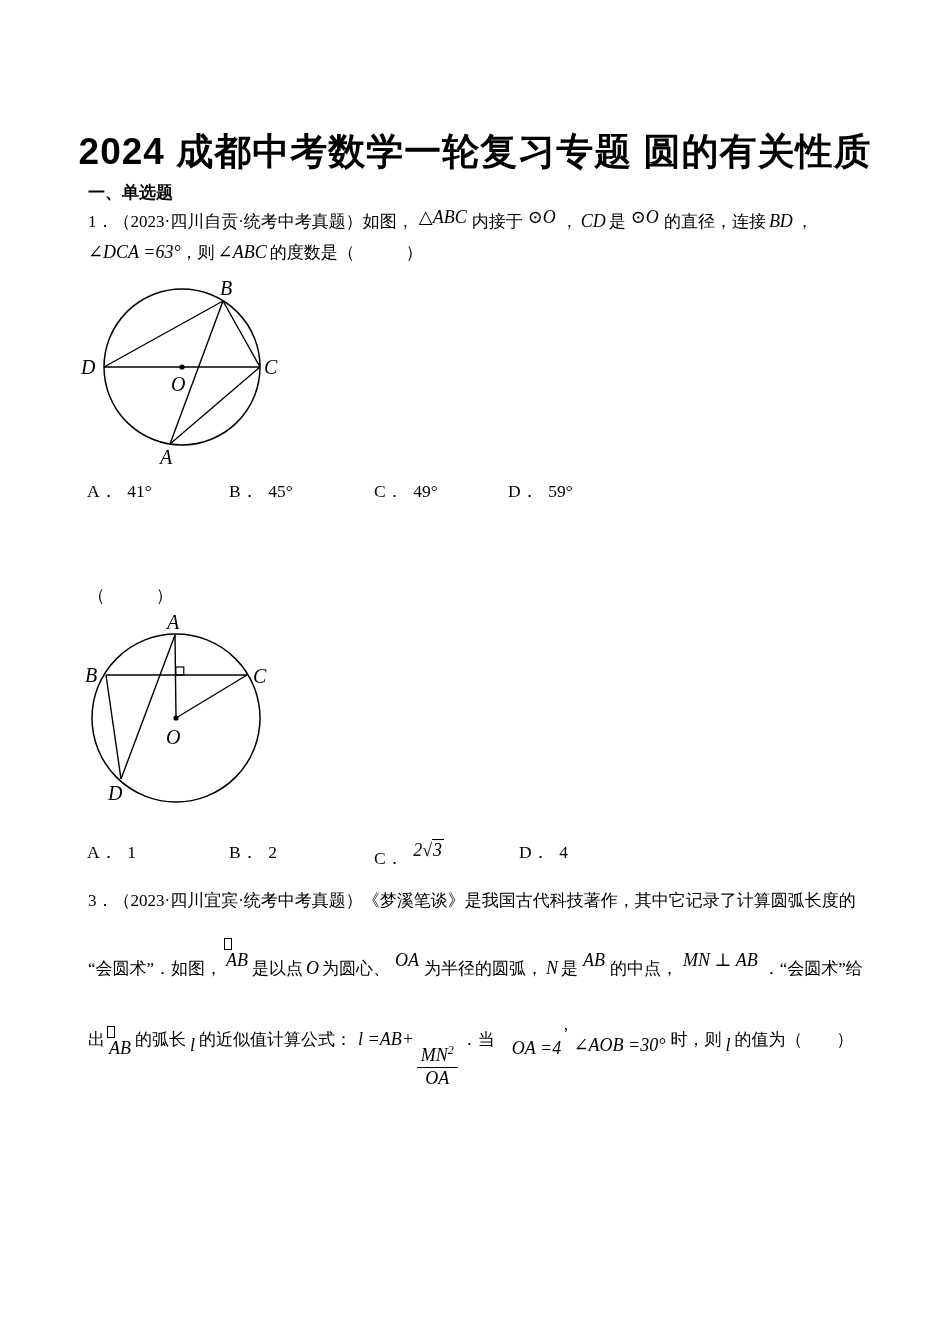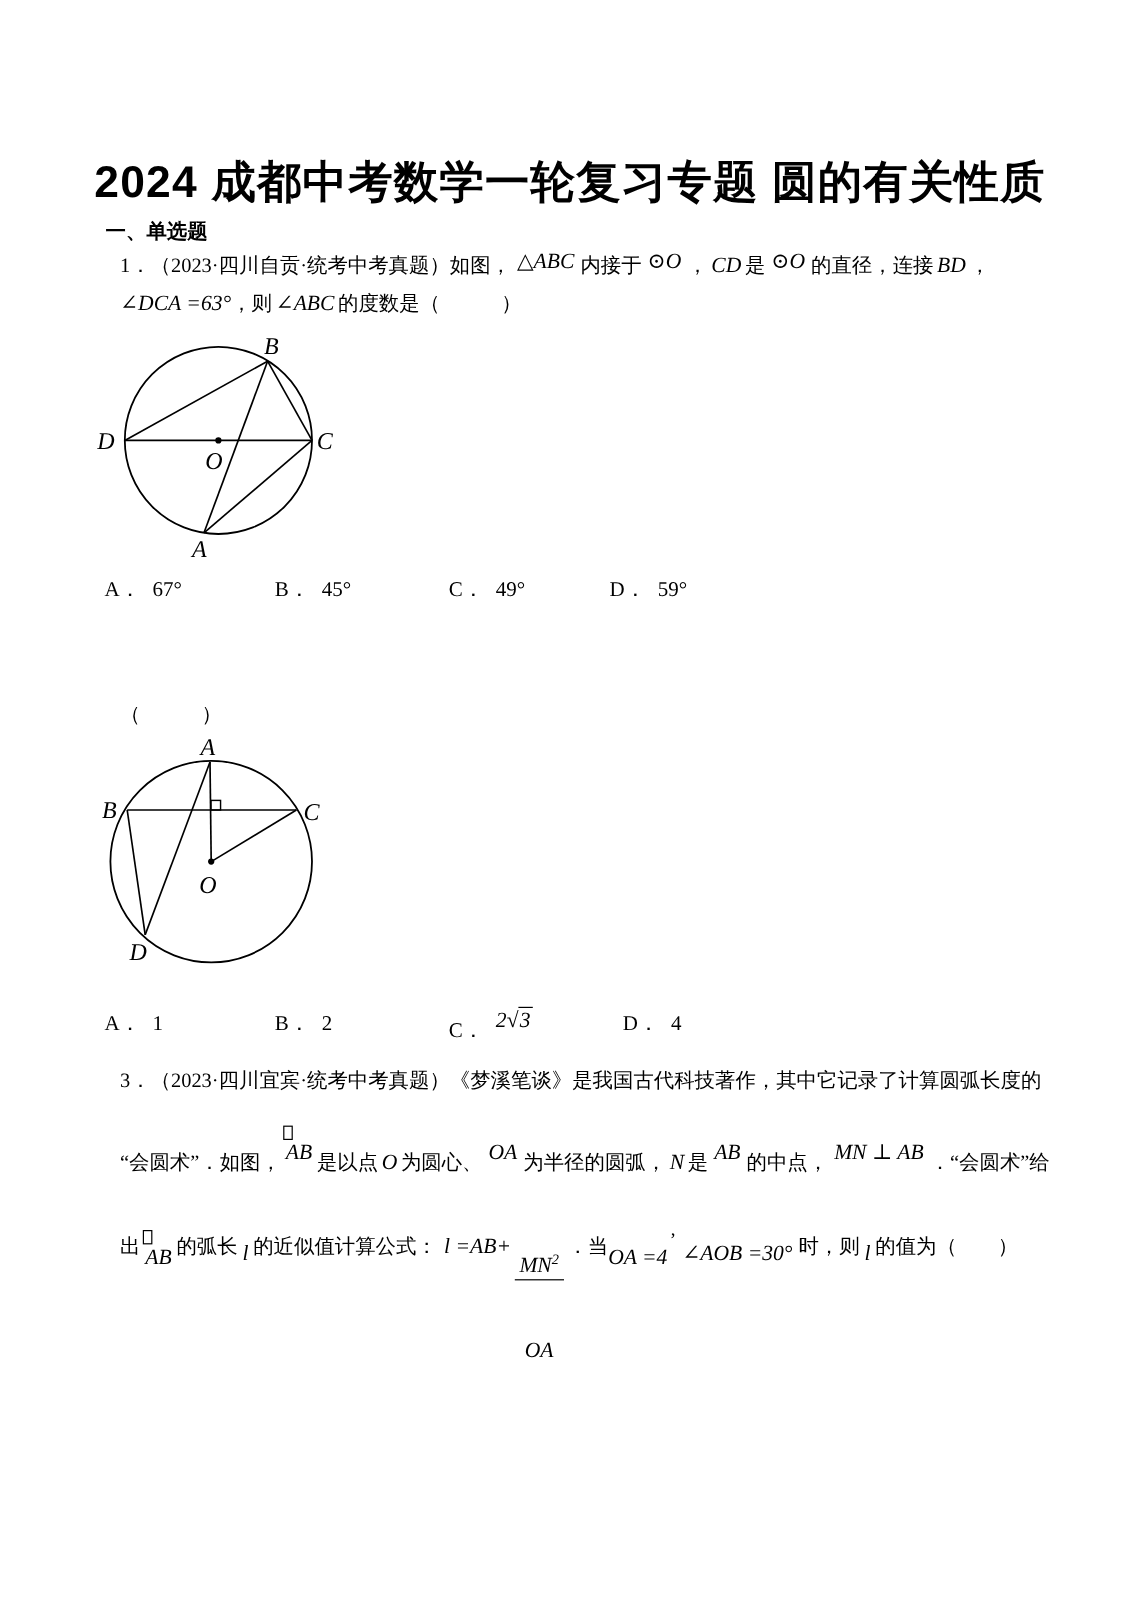--- a/index.html
+++ b/index.html
@@ -12,38 +12,38 @@
   .title{
     position:absolute;top:127px;left:0;width:950px;text-align:center;
     font-family:"Liberation Sans","DejaVu Sans",sans-serif;
     font-weight:bold;font-size:37px;letter-spacing:1px;white-space:nowrap;
   }
   .sect{
     position:absolute;left:88px;top:181px;
     font-family:"Liberation Sans","DejaVu Sans",sans-serif;
     font-weight:bold;font-size:17px;
   }
-  .line{position:absolute;left:100px;white-space:nowrap;font-size:17px;line-height:24px;}
+  .line{position:absolute;left:88px;white-space:nowrap;font-size:17px;line-height:24px;}
   .cn{font-size:17px;}
   .m{font-family:"Liberation Serif","DejaVu Serif",serif;font-style:italic;font-size:18px;}
   .mp{margin:0 5px;}
   .u4{vertical-align:4px;}
   .u8{vertical-align:8px;}
   .u10{vertical-align:11px;}
   .d6{vertical-align:-6px;}
   .d8{vertical-align:-9px;}
   .apos{vertical-align:6px;font-size:16px;}
   .bar{border-top:1.4px solid #000;padding:0 2px 0 1px;}
   .sqrt{font-style:normal;}
   .opts{position:absolute;left:87px;height:26px;font-size:17.5px;}
   .opt{position:absolute;top:0;white-space:nowrap;}
   .opt .ok{margin-right:10px;}
   .frac{
     display:inline-flex;flex-direction:column;align-items:center;
-    vertical-align:-16px;margin:0 3px;line-height:1.15;gap:48px;
+    vertical-align:-16px;margin:0 3px;line-height:1.15;
   }
   .fnum{border-bottom:1.4px solid #000;padding:0 4px 1px 4px;}
   .fnum sup{font-size:12px;}
   .arcab{position:relative;display:inline-block;margin:0 4px;}
   .arcab .tofu{
     position:absolute;top:-10px;left:-2px;width:6px;height:10px;
     border:1.3px solid #000;
   }
   .dsvg{position:absolute;}
   .dsvg text{
@@ -75,21 +75,21 @@
     <line x1="90" y1="163" x2="180" y2="86" stroke="#000" stroke-width="1.4"></line>
     <circle cx="102" cy="86" r="2.6" fill="#000"></circle>
     <text x="140" y="14">B</text>
     <text x="184" y="93">C</text>
     <text x="1" y="93">D</text>
     <text x="80" y="183">A</text>
     <text x="91" y="110">O</text>
   </svg>
 
   <div class="opts" style="top:479px">
-    <span class="opt" style="left:0px"><span class="ok">A．</span><span>67°</span></span>
+    <span class="opt" style="left:0px"><span class="ok">A．</span><span>41°</span></span>
     <span class="opt" style="left:142px"><span class="ok">B．</span><span>45°</span></span>
     <span class="opt" style="left:287px"><span class="ok">C．</span><span>49°</span></span>
     <span class="opt" style="left:421px"><span class="ok">D．</span><span>59°</span></span>
   </div>
 
   <div class="line" style="top:584px">
     <span class="cn">（　　　）</span>
   </div>
 
   <svg class="dsvg" style="left:64px;top:609px" width="264" height="222" viewBox="0 0 264 222">
@@ -120,16 +120,16 @@
   </div>
 
   <div class="line" style="top:948px">
     <span class="cn">“会圆术”．如图，</span><span class="arcab u8"><span class="tofu"></span><span class="m">AB</span></span><span class="cn">是以点</span><span class="m" style="margin:0 3px">O</span><span class="cn">为圆心、</span><span class="m u8 mp">OA</span><span class="cn">为半径的圆弧，</span><span class="m" style="margin:0 3px">N</span><span class="cn">是</span><span class="m u8 mp">AB</span><span class="cn">的中点，</span><span class="m u8 mp">MN ⊥ AB</span><span class="cn">．“会圆术”给</span>
   </div>
 
   <div class="line" style="top:1022px">
     <span class="cn">出</span><span class="arcab d8"><span class="tofu"></span><span class="m">AB</span></span><span class="cn">的弧长</span><span class="m d6" style="margin:0 4px">l</span><span class="cn">的近似值计算公式：</span><span class="m" style="margin-left:6px">l =AB+</span><span class="frac m">
         <span class="fnum"><span>MN</span><sup>2</sup></span>
         <span class="fden">OA</span>
-      </span><span class="cn">．当</span><span class="m d8" style="margin:0 2px 0 0">OA =4</span><span class="apos">’</span><span class="m d6 mp">∠AOB =30°</span><span class="cn">时，则</span><span class="m d6" style="margin:0 4px">l</span><span class="cn">的值为（　　）</span>
+      </span><span class="cn">．当</span><span class="m d8" style="margin:0 2px 0 17px">OA =4</span><span class="apos">’</span><span class="m d6 mp">∠AOB =30°</span><span class="cn">时，则</span><span class="m d6" style="margin:0 4px">l</span><span class="cn">的值为（　　）</span>
   </div>
 
 </div>
 
 </body></html>

